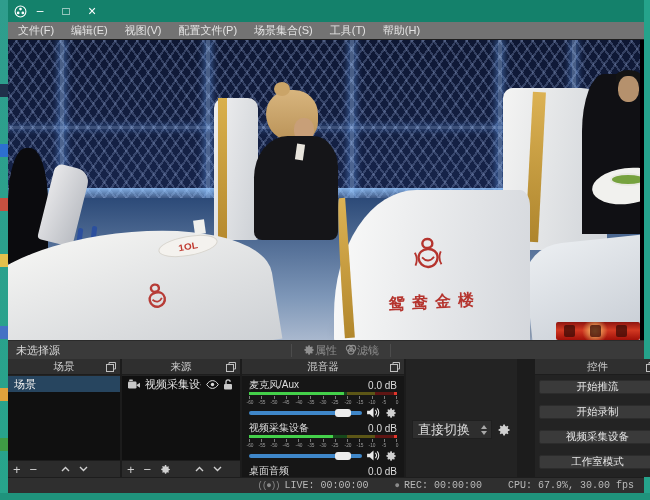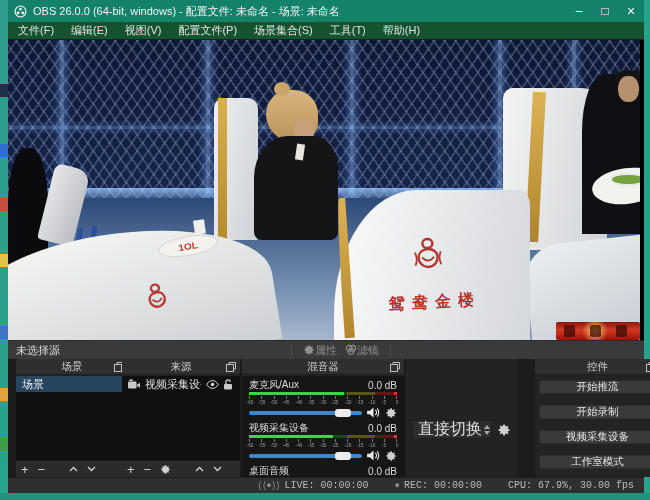--- a/index.html
+++ b/index.html
@@ -14,21 +14,21 @@
   .dicon { position:absolute; left:0; width:8px; }
 
   
   .win { position:absolute; left:8px; top:0; width:636px; height:493px; background:#262626; }
 
   .titlebar { height:22px; background:#14816b; display:flex; align-items:center; padding-left:6px; }
   .titlebar .t { color:#f2f2f2; font-size:11px; margin-left:6px; flex:1; white-space:nowrap; overflow:hidden; }
   .wbtn { width:26px; height:22px; display:flex; align-items:center; justify-content:center; color:#fff; font-size:12px; }
   .wbtn.close { font-size:14px; }
 
-  .menubar { height:18px; background:#14532d; border-bottom:1px solid #1e1e1e; display:flex; align-items:center; padding:0 10px; gap:17px; }
+  .menubar { height:18px; background:#737373; border-bottom:1px solid #1e1e1e; display:flex; align-items:center; padding:0 10px; gap:17px; }
   .menubar span { color:#e3e3e3; font-size:11px; white-space:nowrap; }
 
   
   .preview { position:relative; height:300px; background:#000; overflow:hidden; }
   .video { position:absolute; left:0; top:0; width:632px; height:300px; overflow:hidden; background:#0c142e; }
   .wall { position:absolute; left:0; top:0; width:100%; height:160px;
     background-image:
       repeating-linear-gradient(55deg, rgba(150,170,215,0) 0 7px, rgba(150,170,215,.28) 7px 9px),
       repeating-linear-gradient(-55deg, rgba(150,170,215,0) 0 7px, rgba(150,170,215,.28) 7px 9px),
       linear-gradient(#0e1733,#17254c); }
@@ -108,21 +108,21 @@
   .ticks { display:flex; justify-content:space-between; height:9px; margin-top:1px; }
   .tick { width:1px; height:3px; background:#7a7a7a; position:relative; }
   .tick span { position:absolute; top:2px; left:50%; transform:translateX(-50%) scale(.6); font-size:8px; color:#9a9a9a; }
   .slider-row { display:flex; align-items:center; gap:5px; height:13px; margin:1px 0 3px 0; }
   .slider { flex:1; height:4px; background:#3f87c9; border-radius:2px; position:relative; }
   .slider .handle { position:absolute; left:76%; top:-2px; width:16px; height:8px; background:#ececec; border-radius:3px; }
 
   
   .transbody { padding:6px 6px 0 6px; display:flex; gap:5px; align-items:center; }
   .dropdown { width:80px; height:19px; background:#2e2e2e; border:1px solid #1f1f1f; display:flex; align-items:center; }
-  .dropdown .val { flex:1; color:#ddd; font-size:16px; padding-left:5px; white-space:nowrap; }
+  .dropdown .val { flex:1; color:#ddd; font-size:13px; padding-left:5px; white-space:nowrap; }
   .spin { width:14px; display:flex; flex-direction:column; align-items:center; gap:2px; }
   .tri-u { width:0; height:0; border-left:3px solid transparent; border-right:3px solid transparent; border-bottom:4px solid #a8a8a8; }
   .tri-d { width:0; height:0; border-left:3px solid transparent; border-right:3px solid transparent; border-top:4px solid #a8a8a8; }
 
   
   .ctrlbody { padding:4px; display:flex; flex-direction:column; gap:11px; }
   .cbtn { height:14px; background:#3a3a3a; border:1px solid #2c2c2c; border-radius:2px; color:#e5e5e5; font-size:10.5px; display:flex; align-items:center; justify-content:center; }
 
   
   .statusbar { height:16px; background:#2f2f2f; border-top:1px solid #1d1d1d; display:flex; align-items:center; justify-content:flex-end; gap:26px; padding-right:10px; }
@@ -151,21 +151,20 @@
 
     <div class="titlebar">
       <span>
         <svg width="13" height="13" viewBox="0 0 24 24">
             <circle cx="12" cy="12" r="10" fill="none" stroke="#fff" stroke-width="2"></circle>
             <circle cx="12" cy="7.6" r="2.5" fill="#fff"></circle>
             <circle cx="7.7" cy="14.6" r="2.5" fill="#fff"></circle>
             <circle cx="16.3" cy="14.6" r="2.5" fill="#fff"></circle>
           </svg>
       </span>
-      <span class="t">OBS 26.0.0 (64-bit, windows) - 配置文件: 未命名 - 场景: 未命名</span>
       <span class="wbtn">–</span>
       <span class="wbtn">□</span>
       <span class="wbtn close">×</span>
     </div>
 
     <div class="menubar">
       <span>文件(F)</span>
       <span>编辑(E)</span>
       <span>视图(V)</span>
       <span>配置文件(P)</span>
@@ -270,21 +269,21 @@
               </svg>
           </span>
           <span>滤镜</span>
         </div>
         <div class="vsep"></div>
       </div>
     </div>
 
     <div class="dock">
 
-      <div class="panel" style="left:8px;width:112px">
+      <div class="panel" style="left:0;width:112px">
         <div class="phead">
           <span>场景</span>
           <span class="popout">
             <svg width="10" height="10" viewBox="0 0 10 10" fill="none" stroke="#c0c0c0">
                 <rect x="0.5" y="2.5" width="7" height="7"></rect>
                 <path d="M3 2.5V.5h6.5V7H7.5"></path>
               </svg>
           </span>
         </div>
         <div class="pbody listbody">

